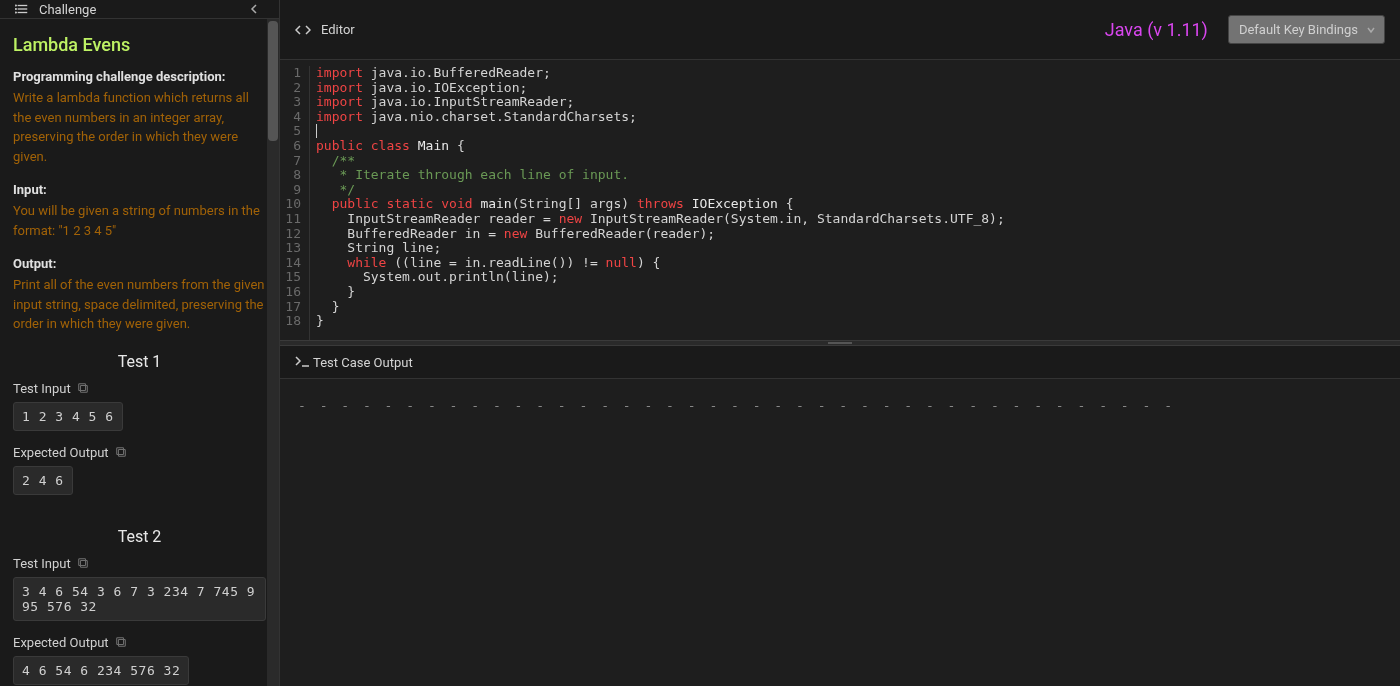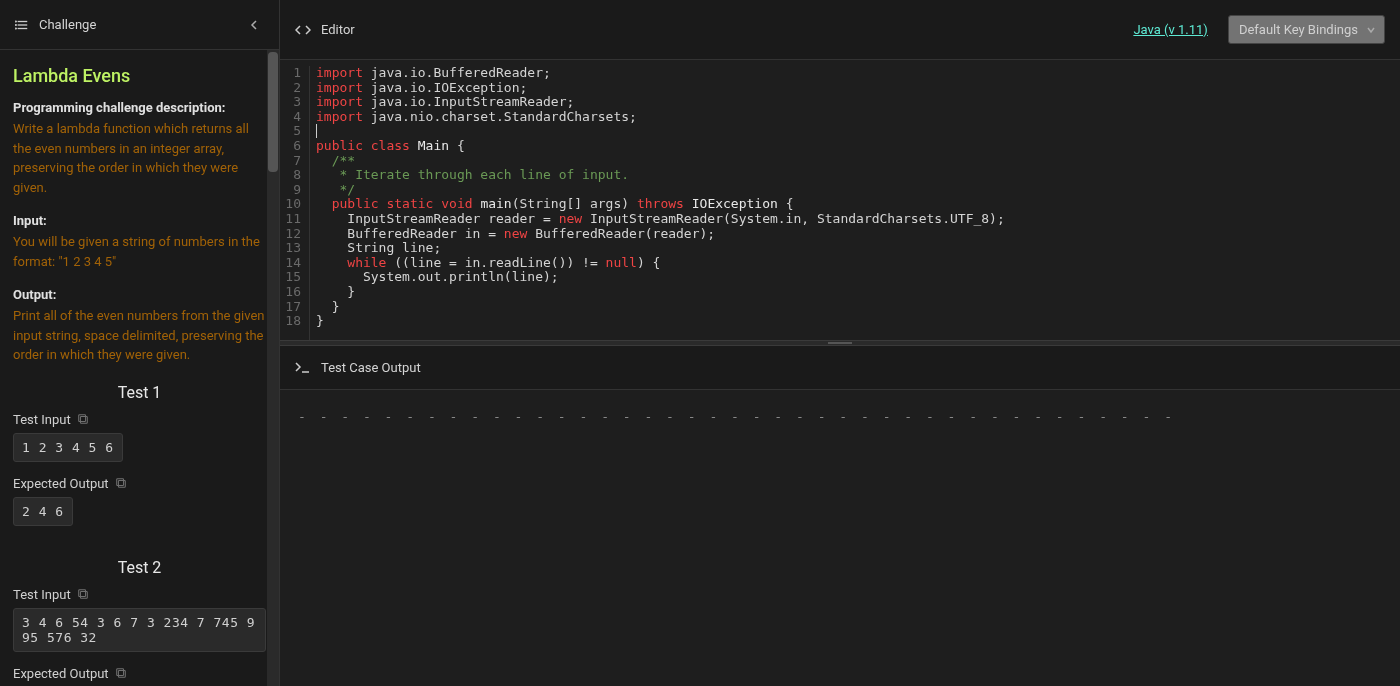--- a/index.html
+++ b/index.html
@@ -18,21 +18,21 @@
     background: #1a1a1a;
     border-right: 1px solid #333;
     display: flex;
     flex-direction: column;
   }
   .sidebar-header {
     height: 50px;
     border-bottom: 1px solid #333;
     display: flex;
     align-items: center;
-    padding: 16px 15px;
+    padding: 0 15px;
     justify-content: space-between;
   }
   .sidebar-header-left {
     display: flex;
     align-items: center;
     gap: 10px;
   }
   .collapse-btn {
     cursor: pointer;
     padding: 4px;
@@ -132,23 +132,22 @@
     display: flex;
     align-items: center;
     gap: 10px;
   }
   .editor-header-right {
     display: flex;
     align-items: center;
     gap: 20px;
   }
   .lang-label {
-    font-size: 13px;
-    color: #5eead4;
-    text-decoration: underline;
+    font-size: 18px;
+    color: #d946ef;
   }
   .key-bind-select {
     background: #737373;
     border: 1px solid #444;
     border-radius: 3px;
     padding: 6px 26px 6px 10px;
     font-size: 13px;
     color: #d0d0d0;
     position: relative;
     cursor: pointer;
@@ -204,27 +203,27 @@
     align-items: center;
     justify-content: center;
   }
   .splitter-handle {
     width: 24px;
     height: 2px;
     background: #555;
   }
 
   .output-header {
-    height: 44px;
+    height: 33px;
     background: #1a1a1a;
     border-bottom: 1px solid #333;
     display: flex;
     align-items: center;
     padding: 0 15px;
-    gap: 10px;
+    gap: 2px;
   }
   .output-body {
     flex: 1;
     padding: 15px 18px;
     font-family: "Consolas", "Monaco", monospace;
     font-size: 13px;
     color: #b0b0b0;
   }
   .dashed {
     color: #888;

